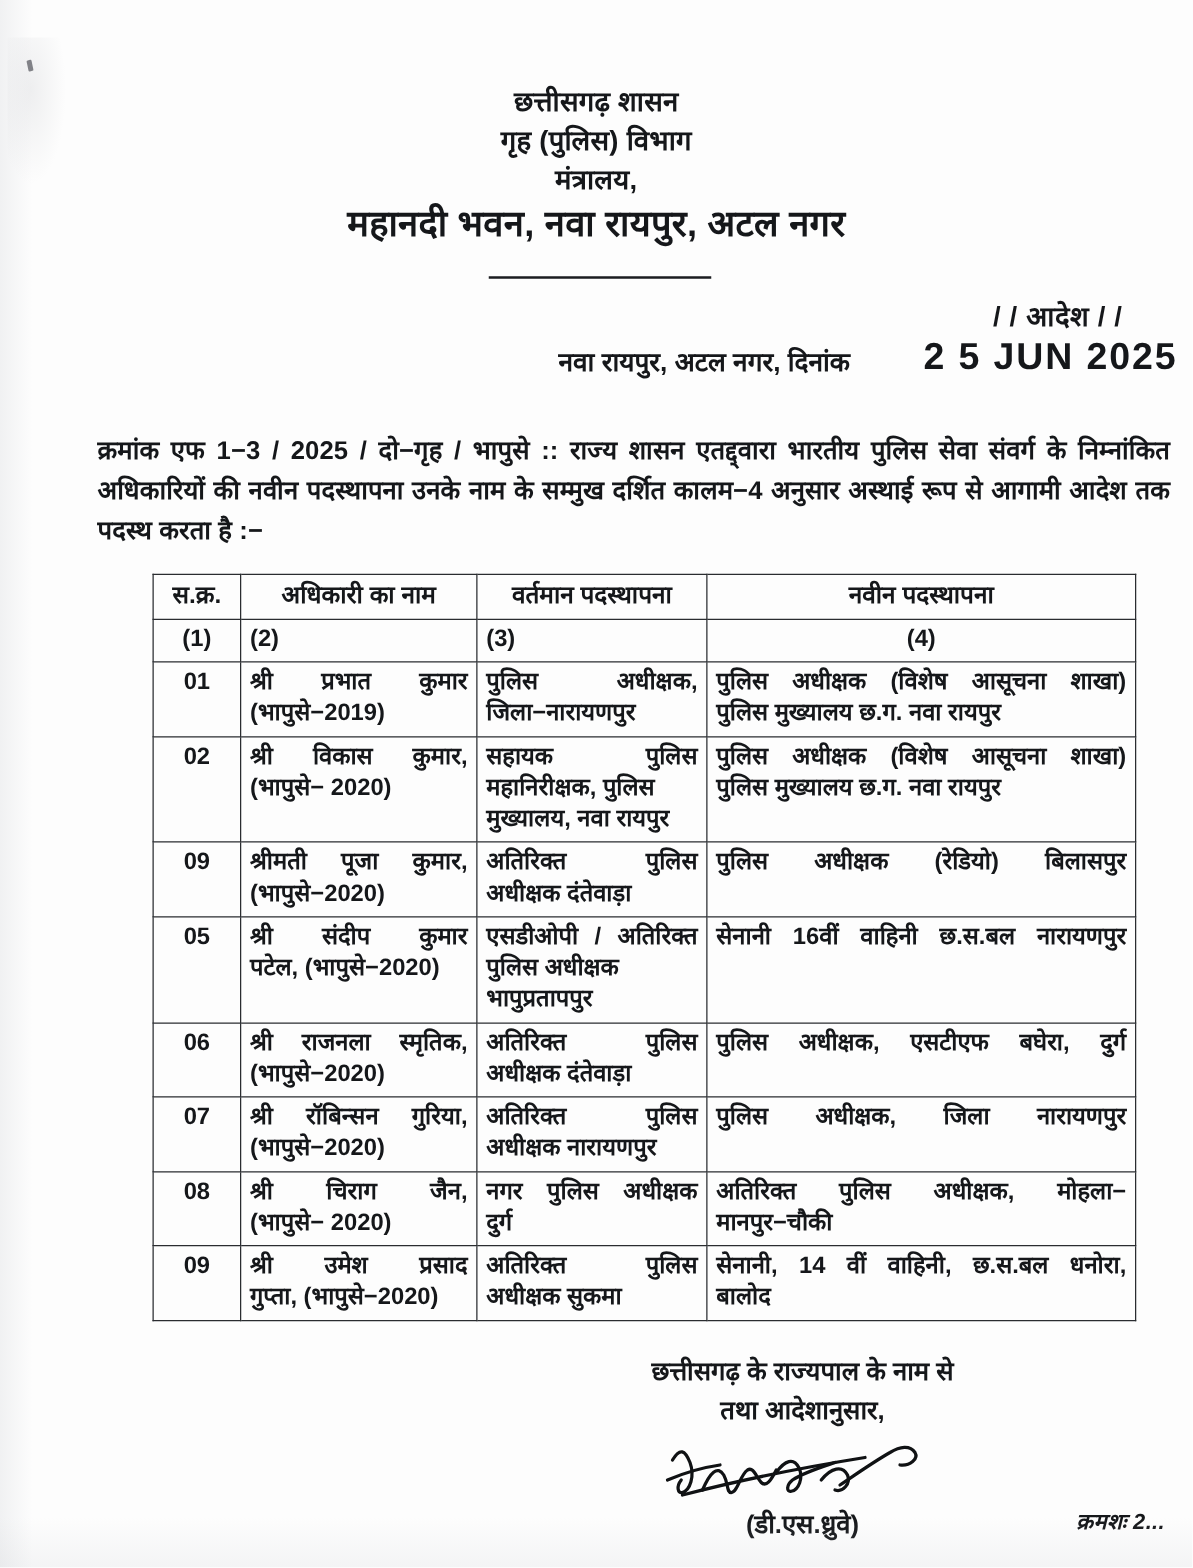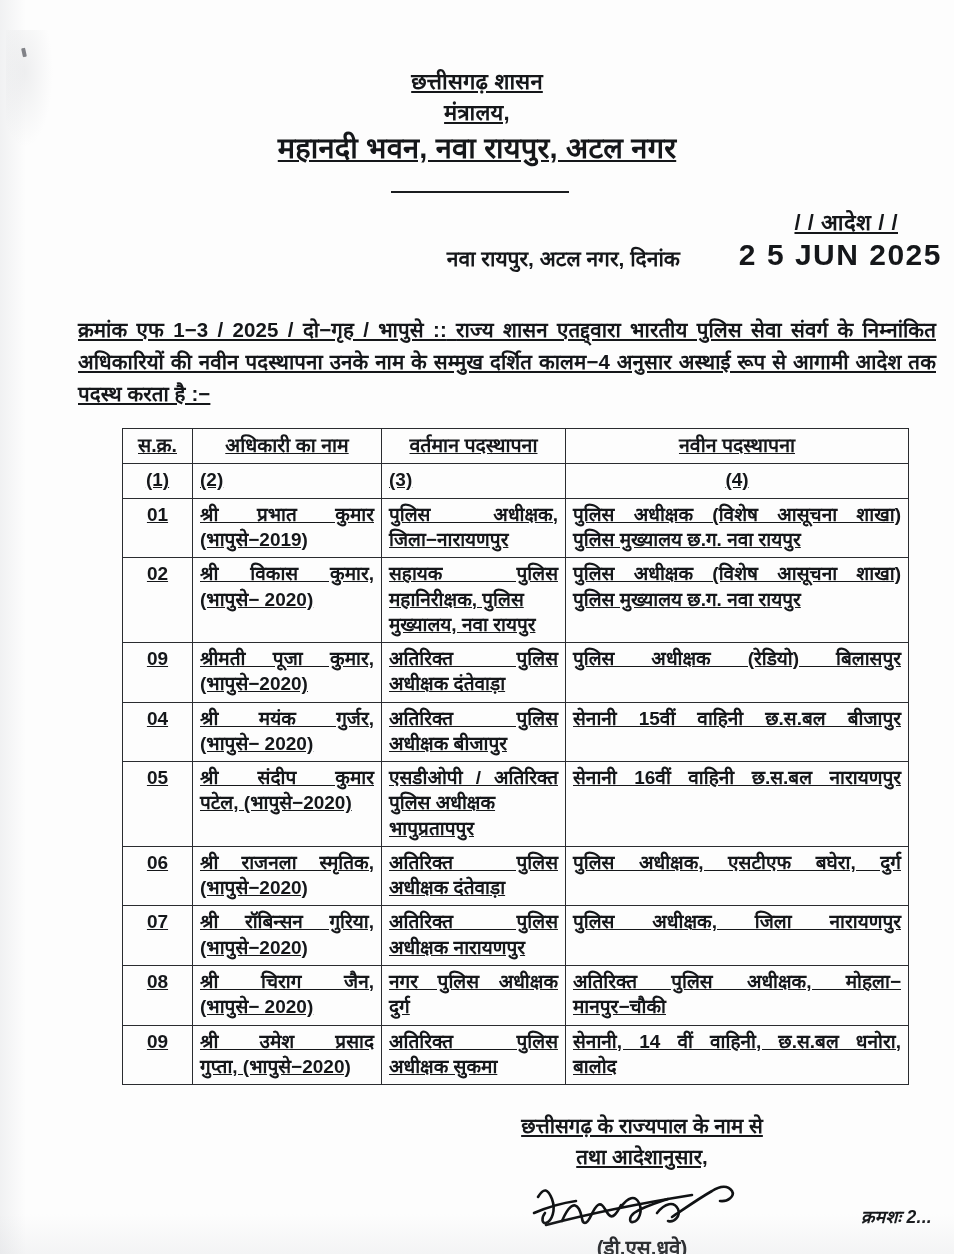--- a/index.html
+++ b/index.html
@@ -51,21 +51,20 @@
     left: 0; right: 0; bottom: 0;
     height: 40px;
     background: linear-gradient(to top, rgba(200,203,208,.18), rgba(255,255,255,0));
     pointer-events: none;
   }
 
   .page {
     position: relative;
     width: 954px;
     height: 1254px;
-    text-decoration: underline;
   }
 
   
   .header {
     text-align: center;
     padding-top: 66px;
   }
   .header .line {
     font-size: 22px;
     font-weight: 700;
@@ -230,20 +229,21 @@
 <body>
 
 <div class="page">
 
   <div class="edge-shade-left"></div>
   <div class="scan-smudge"></div>
   <div class="scan-speck"></div>
 
   <div class="header">
     <div class="line l1">छत्तीसगढ़ शासन</div>
+    <div class="line l2">गृह (पुलिस) विभाग</div>
     <div class="line l3">मंत्रालय,</div>
     <div class="line l4">महानदी भवन, नवा रायपुर, अटल नगर</div>
   </div>
 
   <div class="hr-wrap">
     <span class="hr-rule"></span>
   </div>
 
   <div class="order-word">/ / आदेश / /</div>
 
@@ -320,34 +320,20 @@
             </td>
             <td>
               <span class="spread">अतिरिक्त पुलिस</span>
               <span class="nospread">अधीक्षक दंतेवाड़ा</span>
             </td>
             <td>
               <span class="spread">पुलिस अधीक्षक (रेडियो) बिलासपुर</span>
             </td>
           </tr>
           <tr>
-            <td class="num">04</td>
-            <td>
-              <span class="spread">श्री मयंक गुर्जर,</span>
-              <span class="nospread">(भापुसे− 2020)</span>
-            </td>
-            <td>
-              <span class="spread">अतिरिक्त पुलिस</span>
-              <span class="nospread">अधीक्षक बीजापुर</span>
-            </td>
-            <td>
-              <span class="spread">सेनानी 15वीं वाहिनी छ.स.बल बीजापुर</span>
-            </td>
-          </tr>
-          <tr>
             <td class="num">05</td>
             <td>
               <span class="spread">श्री संदीप कुमार</span>
               <span class="nospread">पटेल, (भापुसे−2020)</span>
             </td>
             <td>
               <span class="spread">एसडीओपी / अतिरिक्त</span>
               <span class="nospread">पुलिस अधीक्षक</span>
               <span class="nospread">भापुप्रतापपुर</span>
             </td>

